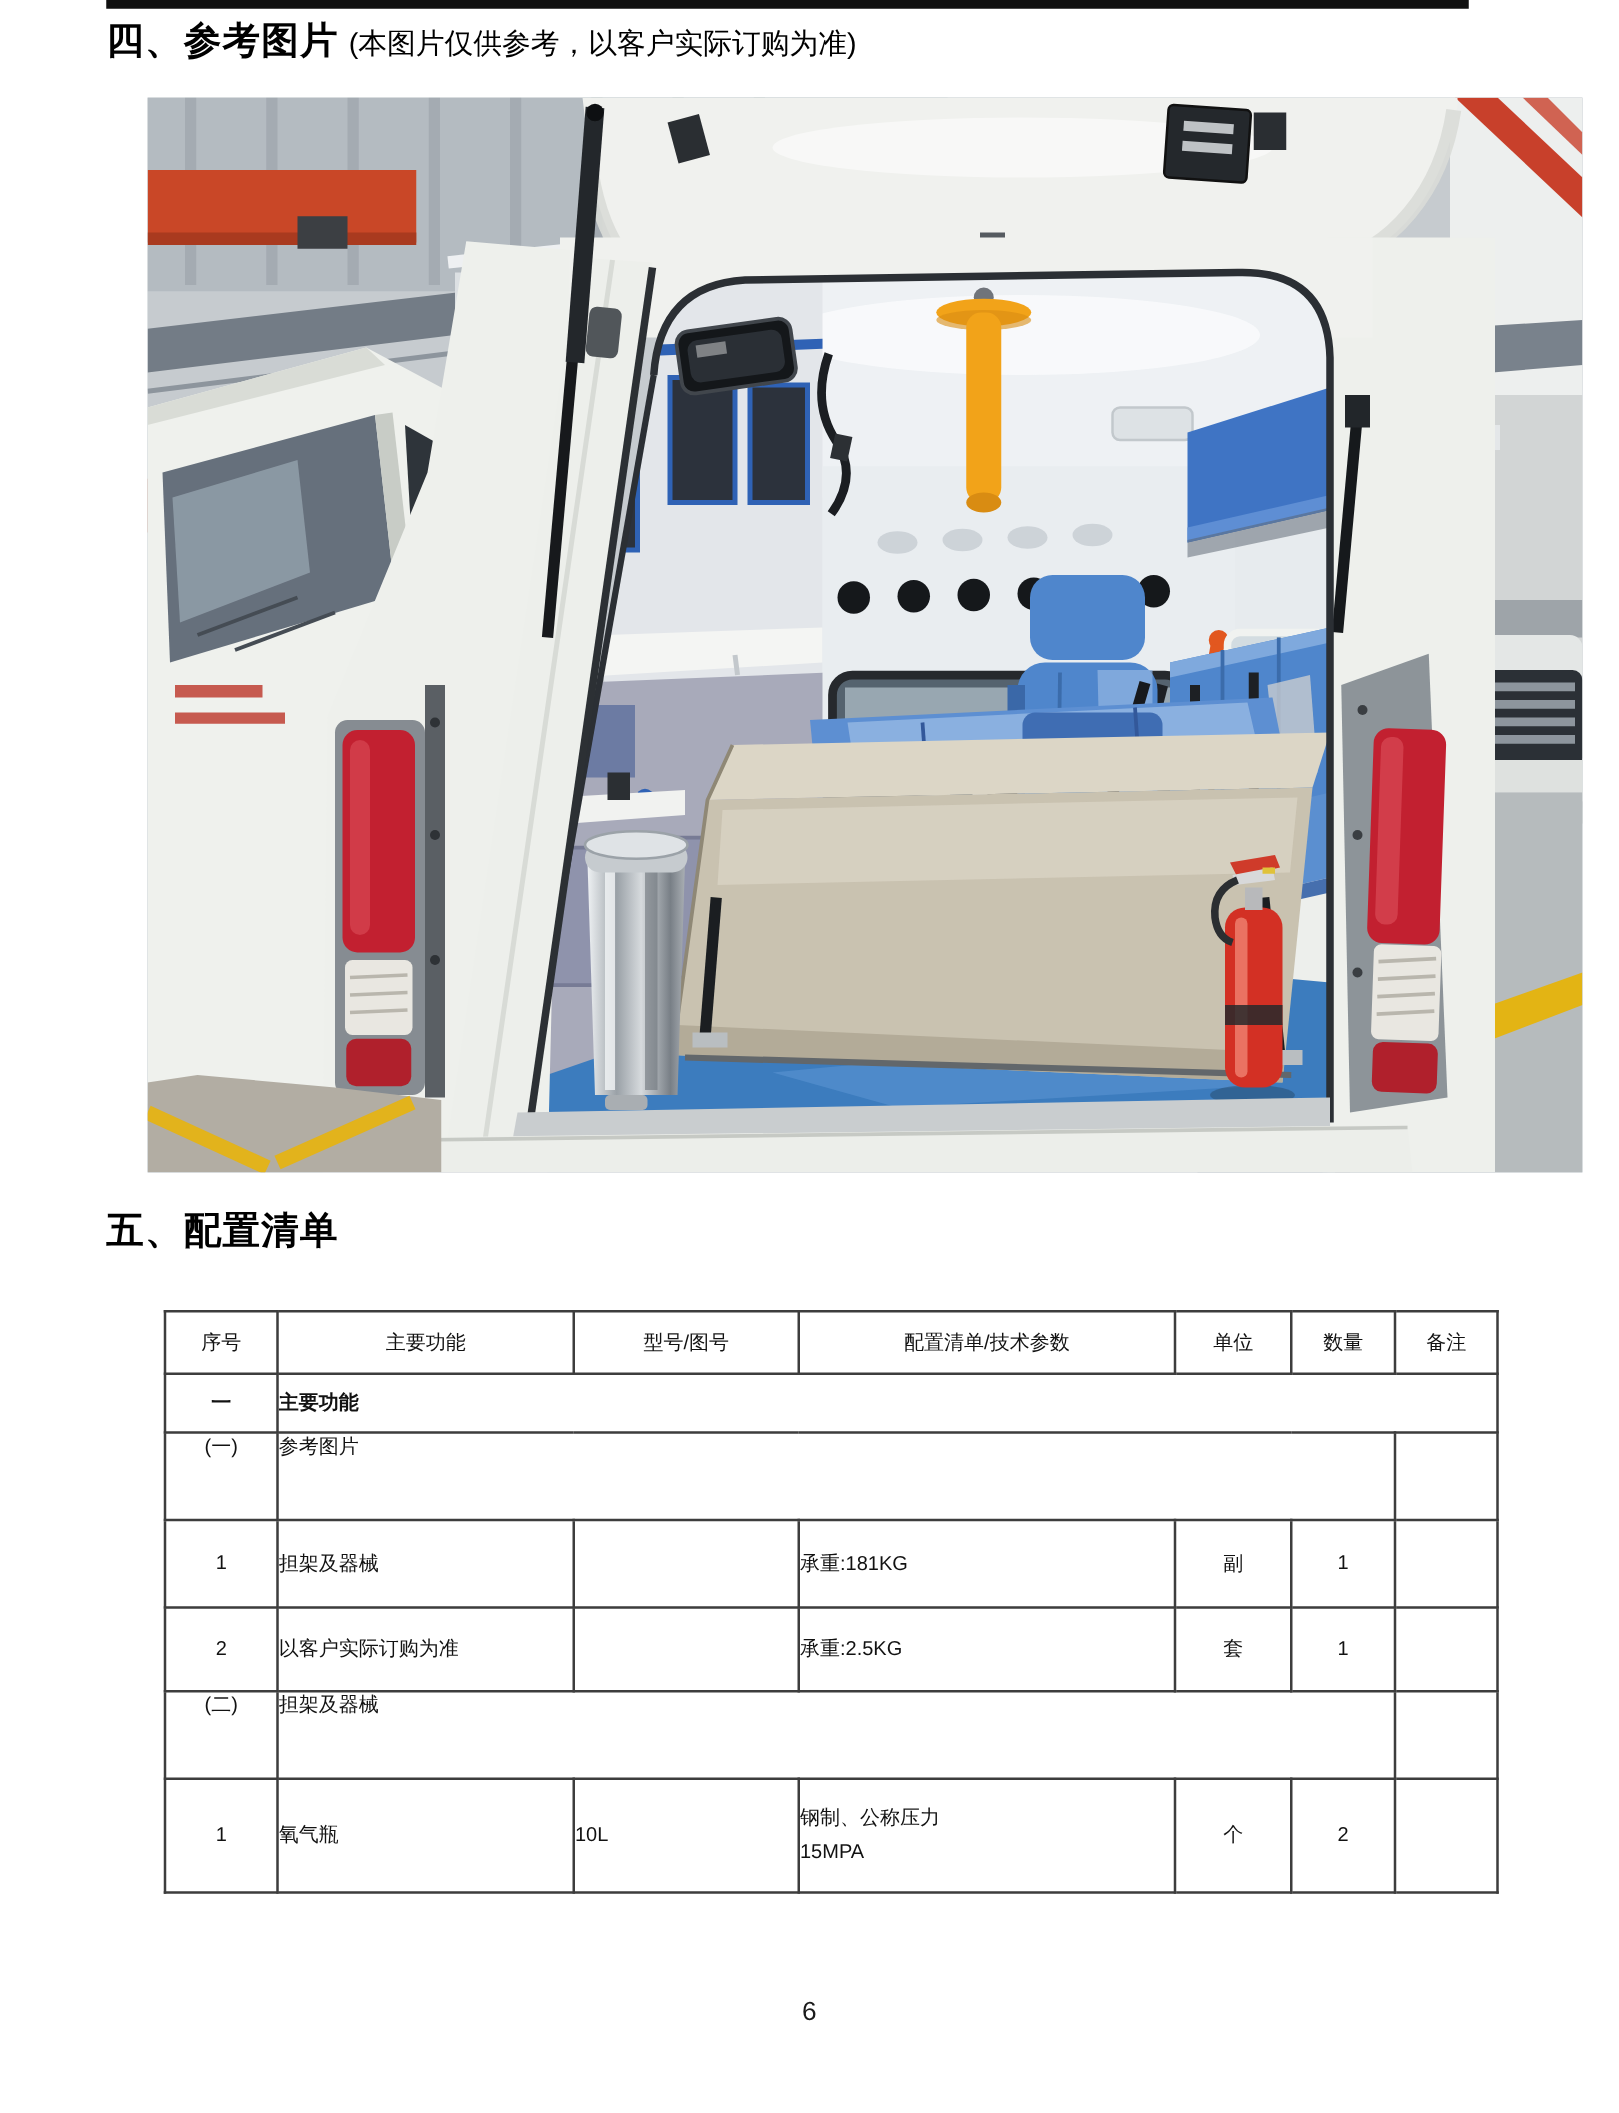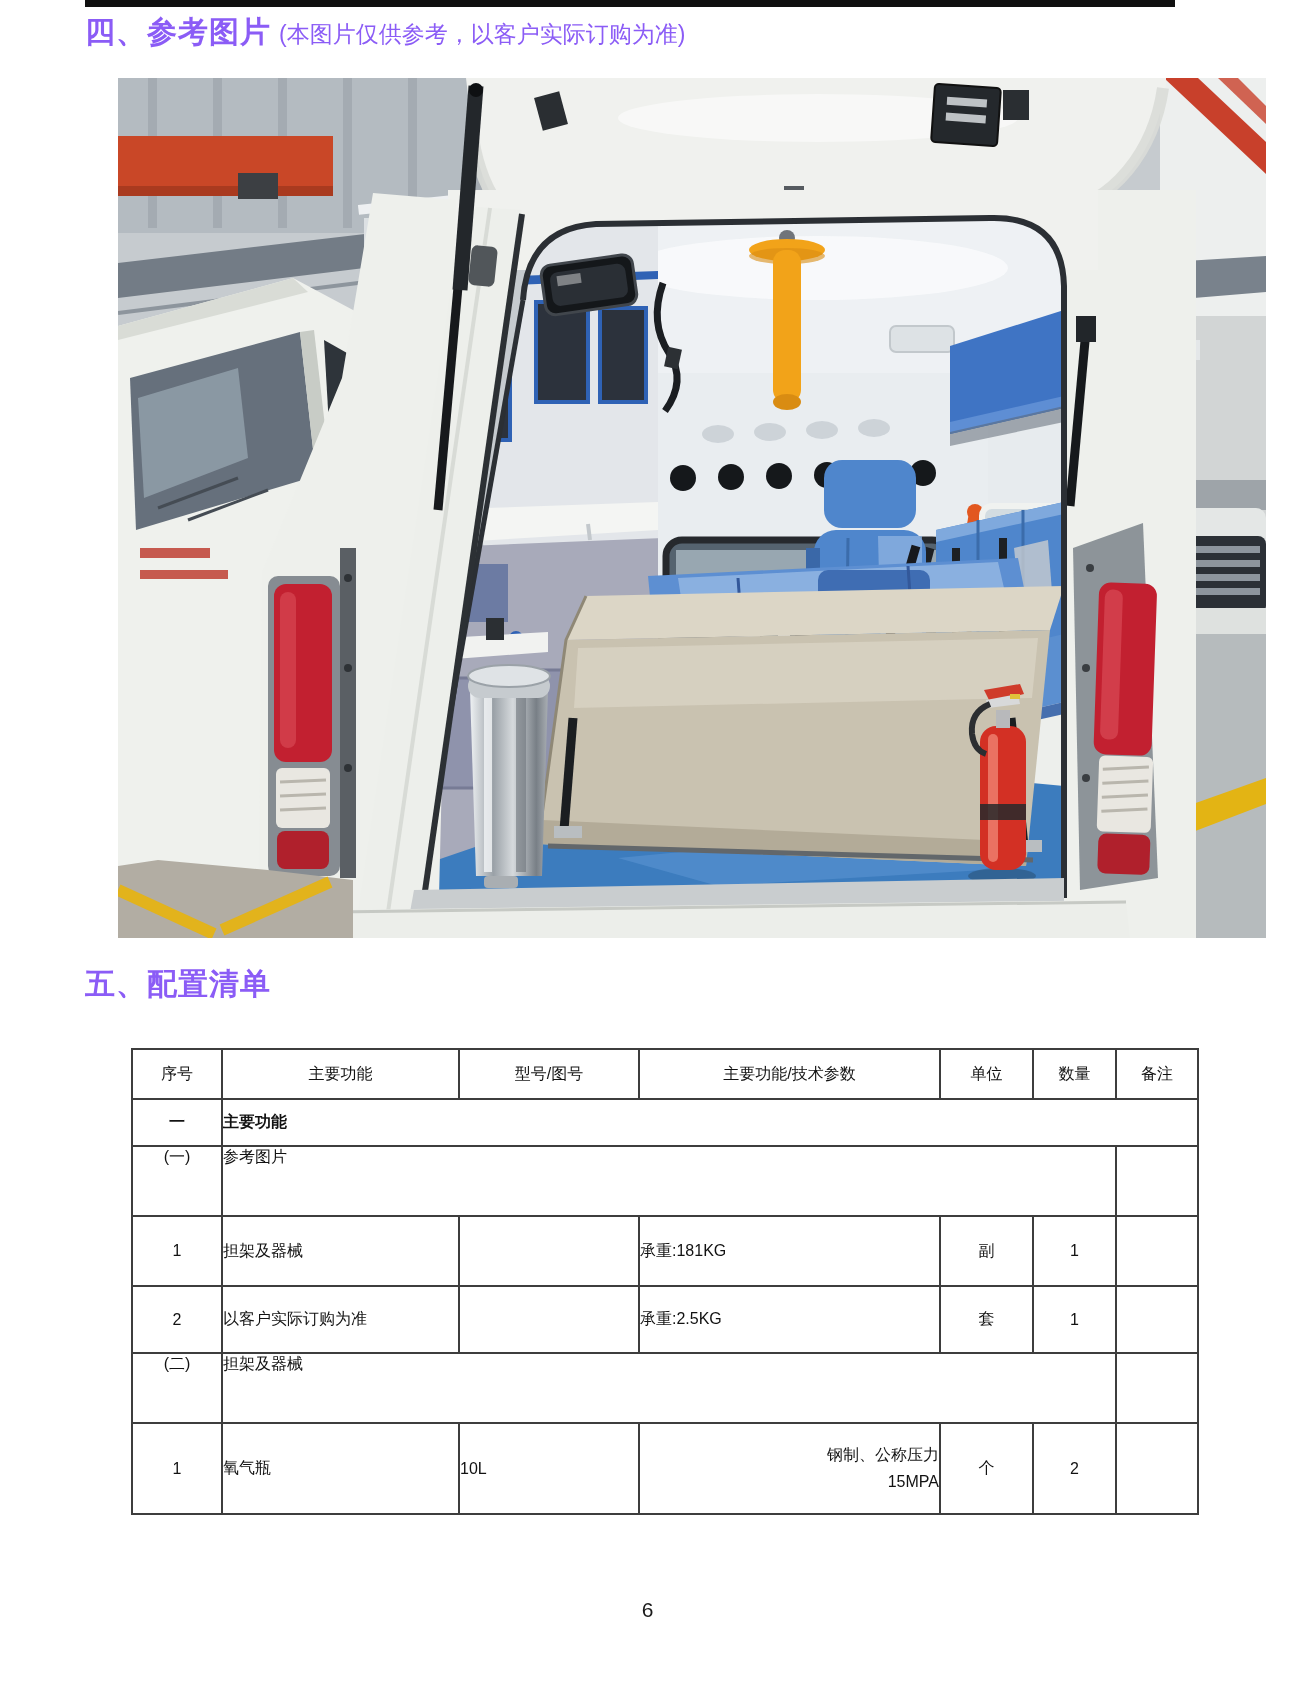--- a/index.html
+++ b/index.html
@@ -1,36 +1,36 @@
 <!DOCTYPE html>
 <html><head>
 <meta charset="utf-8">
 <style>
   html,body{margin:0;padding:0;background:#fff;}
   .page{position:relative;width:1295px;height:1690px;background:#ffffff;
         font-family:"Liberation Sans","DejaVu Sans",sans-serif;color:#000;overflow:hidden;}
   .top-rule{position:absolute;left:85px;top:0;width:1090px;height:7px;background:#101010;}
   .sec-heading{position:absolute;left:85px;margin:0;font-size:30px;font-weight:700;
-               letter-spacing:1px;white-space:nowrap;color:#8b5cf6;}
+               letter-spacing:1px;white-space:nowrap;color:#000000;}
   .sec4{top:12px;}
   .sec5{top:964px;}
   .sec-note{font-size:23px;font-weight:400;letter-spacing:0;margin-left:8px;}
   .photo{position:absolute;left:78px;top:62px;width:1148px;height:860px;overflow:hidden;background:#c6cbcf;}
   .photo svg{display:block;width:100%;height:100%;}
   .cfg-table-wrap{position:absolute;left:131px;top:1048px;}
   table.cfg{border-collapse:collapse;table-layout:fixed;width:1066px;font-size:16px;color:#121212;}
   table.cfg th,table.cfg td{border:2px solid #3d3d3d;padding:0;overflow:hidden;}
   table.cfg th{font-weight:400;text-align:center;}
   .c-no{text-align:center;}
   .c-name,.c-model,.c-spec{text-align:left;padding-left:13px;}
   .c-unit,.c-qty{text-align:center;}
   .c-remark{text-align:center;}
   .bold{font-weight:700;}
   .r-sub td{vertical-align:top;padding-top:12px;}
-  .pre{white-space:pre-line;line-height:1.65;text-align:right;}
+  .pre{white-space:pre-line;line-height:1.65;}
   .pageno{position:absolute;left:0;top:1598px;width:1295px;text-align:center;font-size:21px;color:#1a1a1a;}
 </style>
 </head>
 <body>
 
 <div class="page">
 
   <div class="top-rule"></div>
 
   <h2 class="sec-heading sec4"><span>四、参考图片</span><span class="sec-note">(本图片仅供参考，以客户实际订购为准)</span></h2>
@@ -426,21 +426,21 @@
         <col style="width:301px">
           <col style="width:93px">
           <col style="width:83px">
           <col style="width:82px">
       </colgroup>
       <thead>
         <tr style="height:50px">
           <th>序号</th>
           <th>主要功能</th>
           <th>型号/图号</th>
-          <th>主要功能/技术参数</th>
+          <th>配置清单/技术参数</th>
           <th>单位</th>
           <th>数量</th>
           <th>备注</th>
         </tr>
       </thead>
       <tbody>
         <tr style="height:47px">
           <td class="c-no bold">一</td>
           <td class="c-name bold" colspan="6">主要功能</td>
         </tr>

